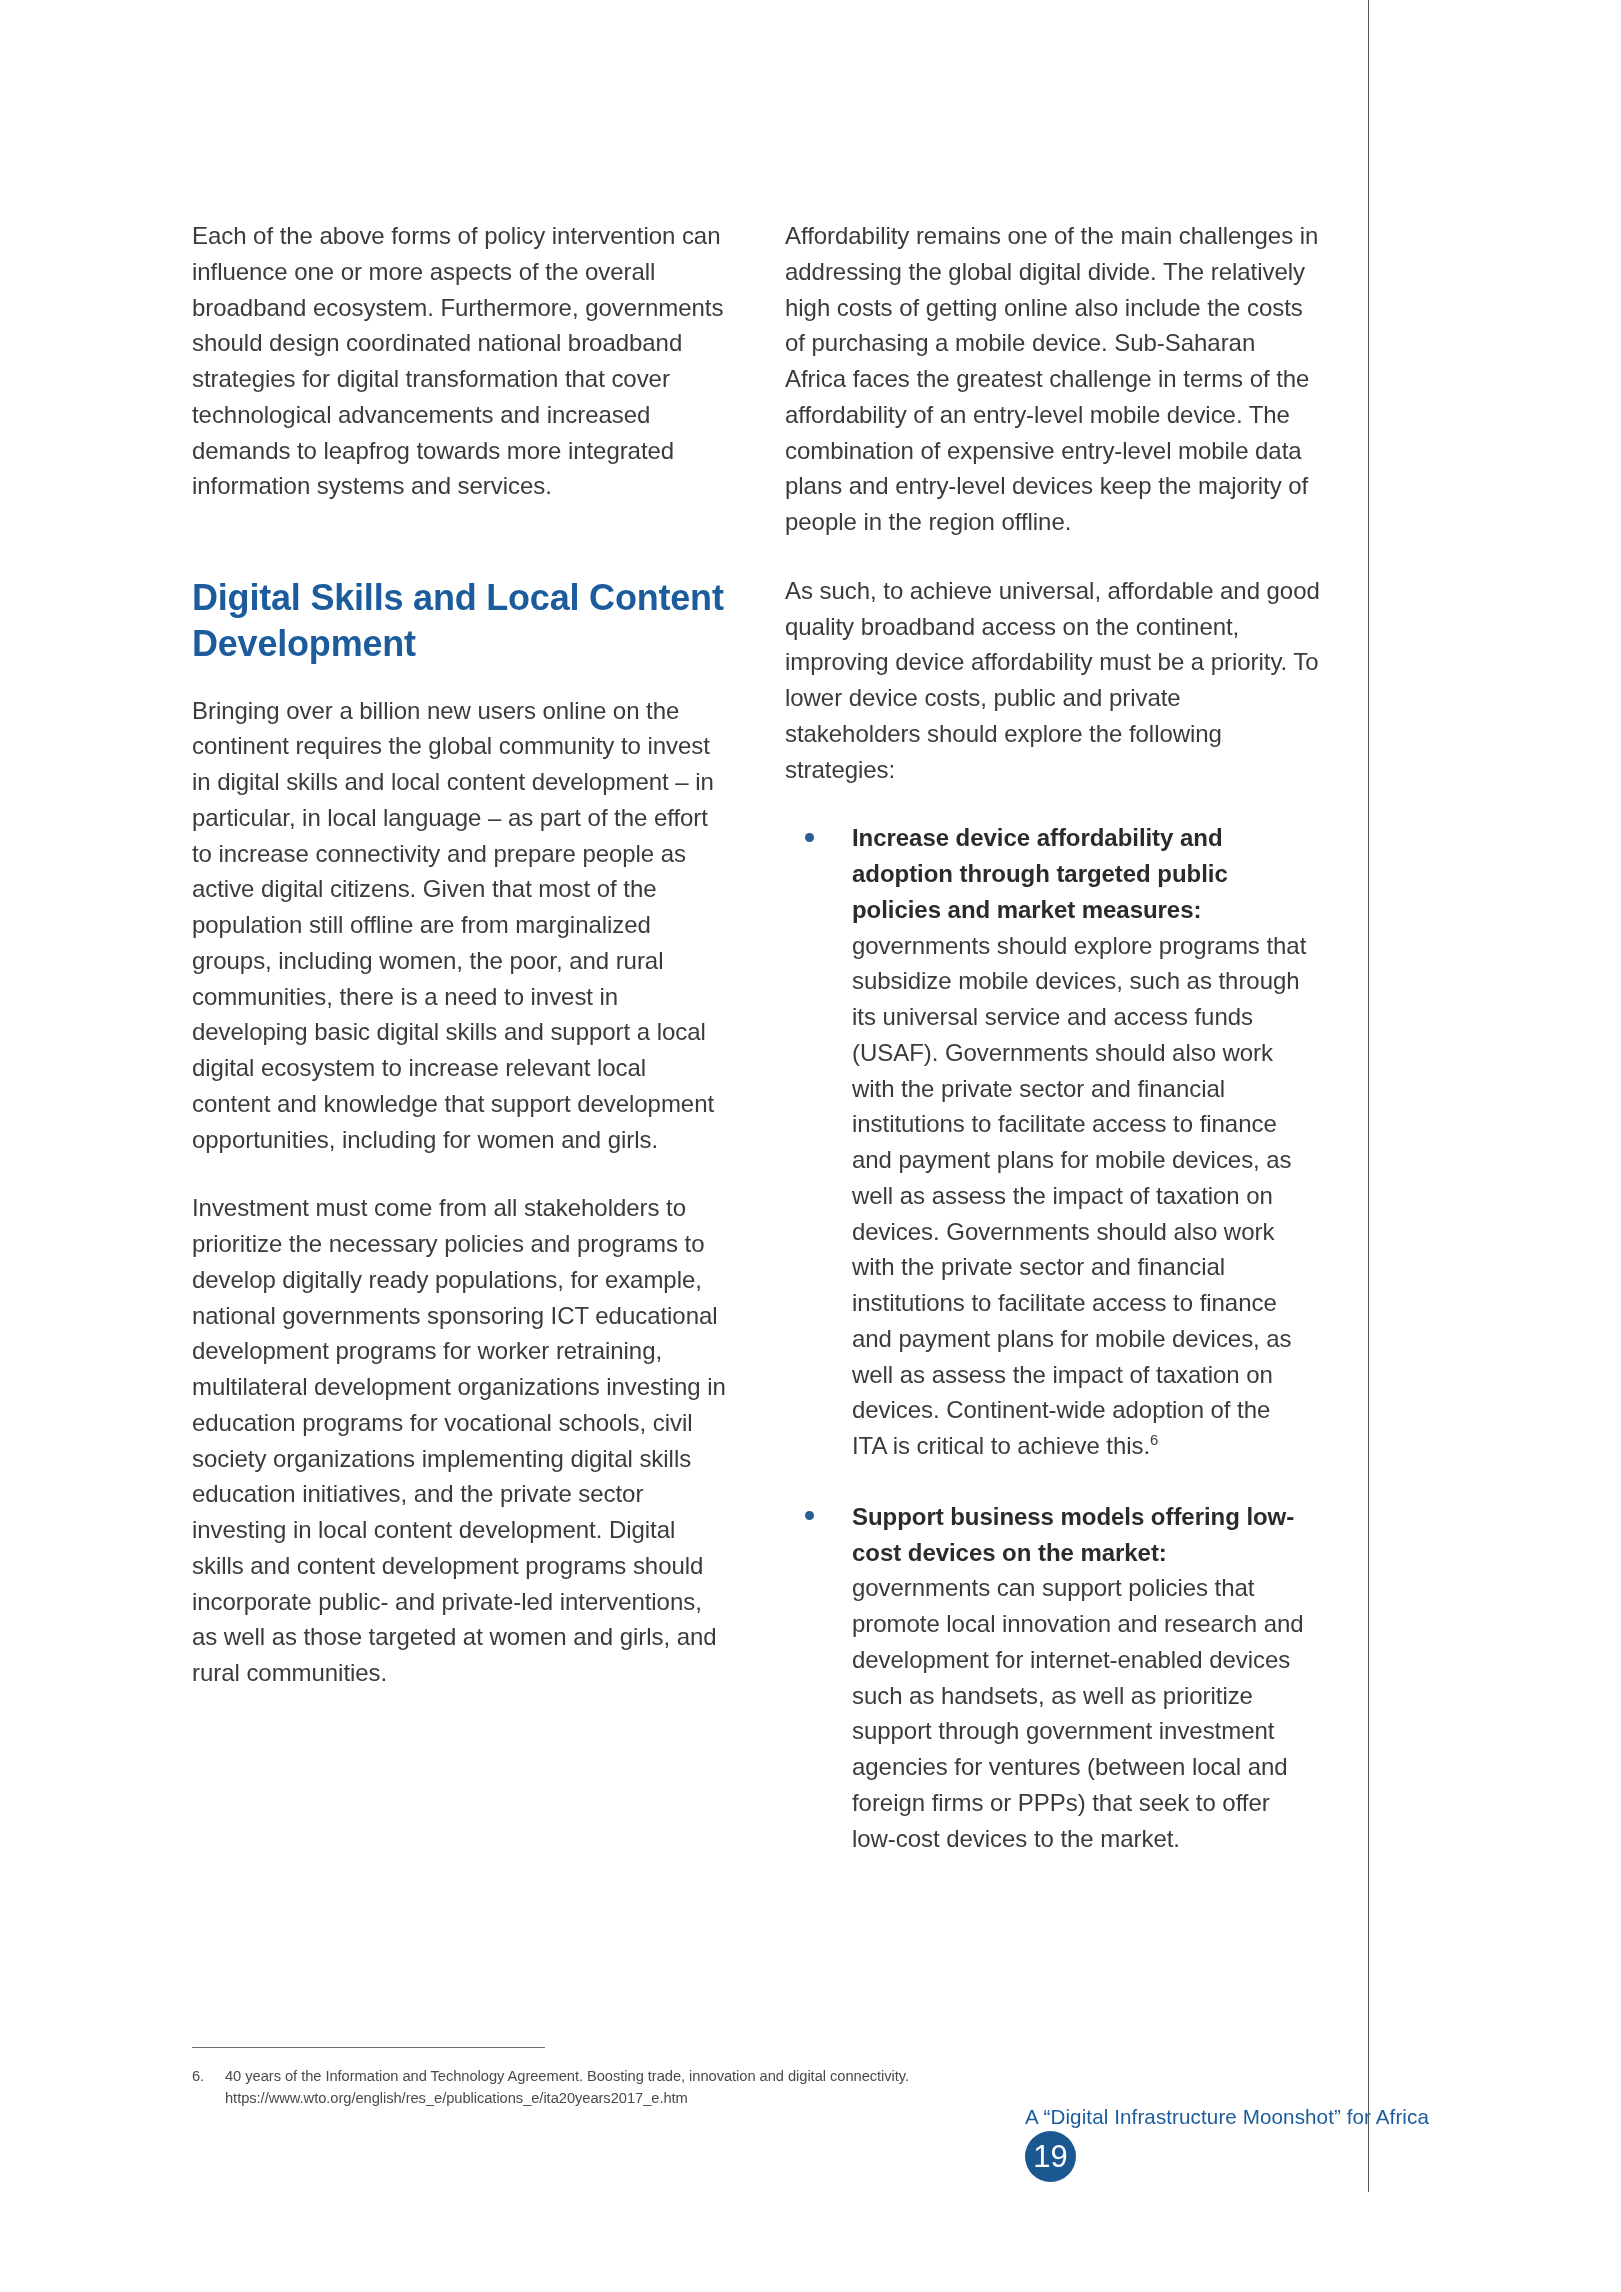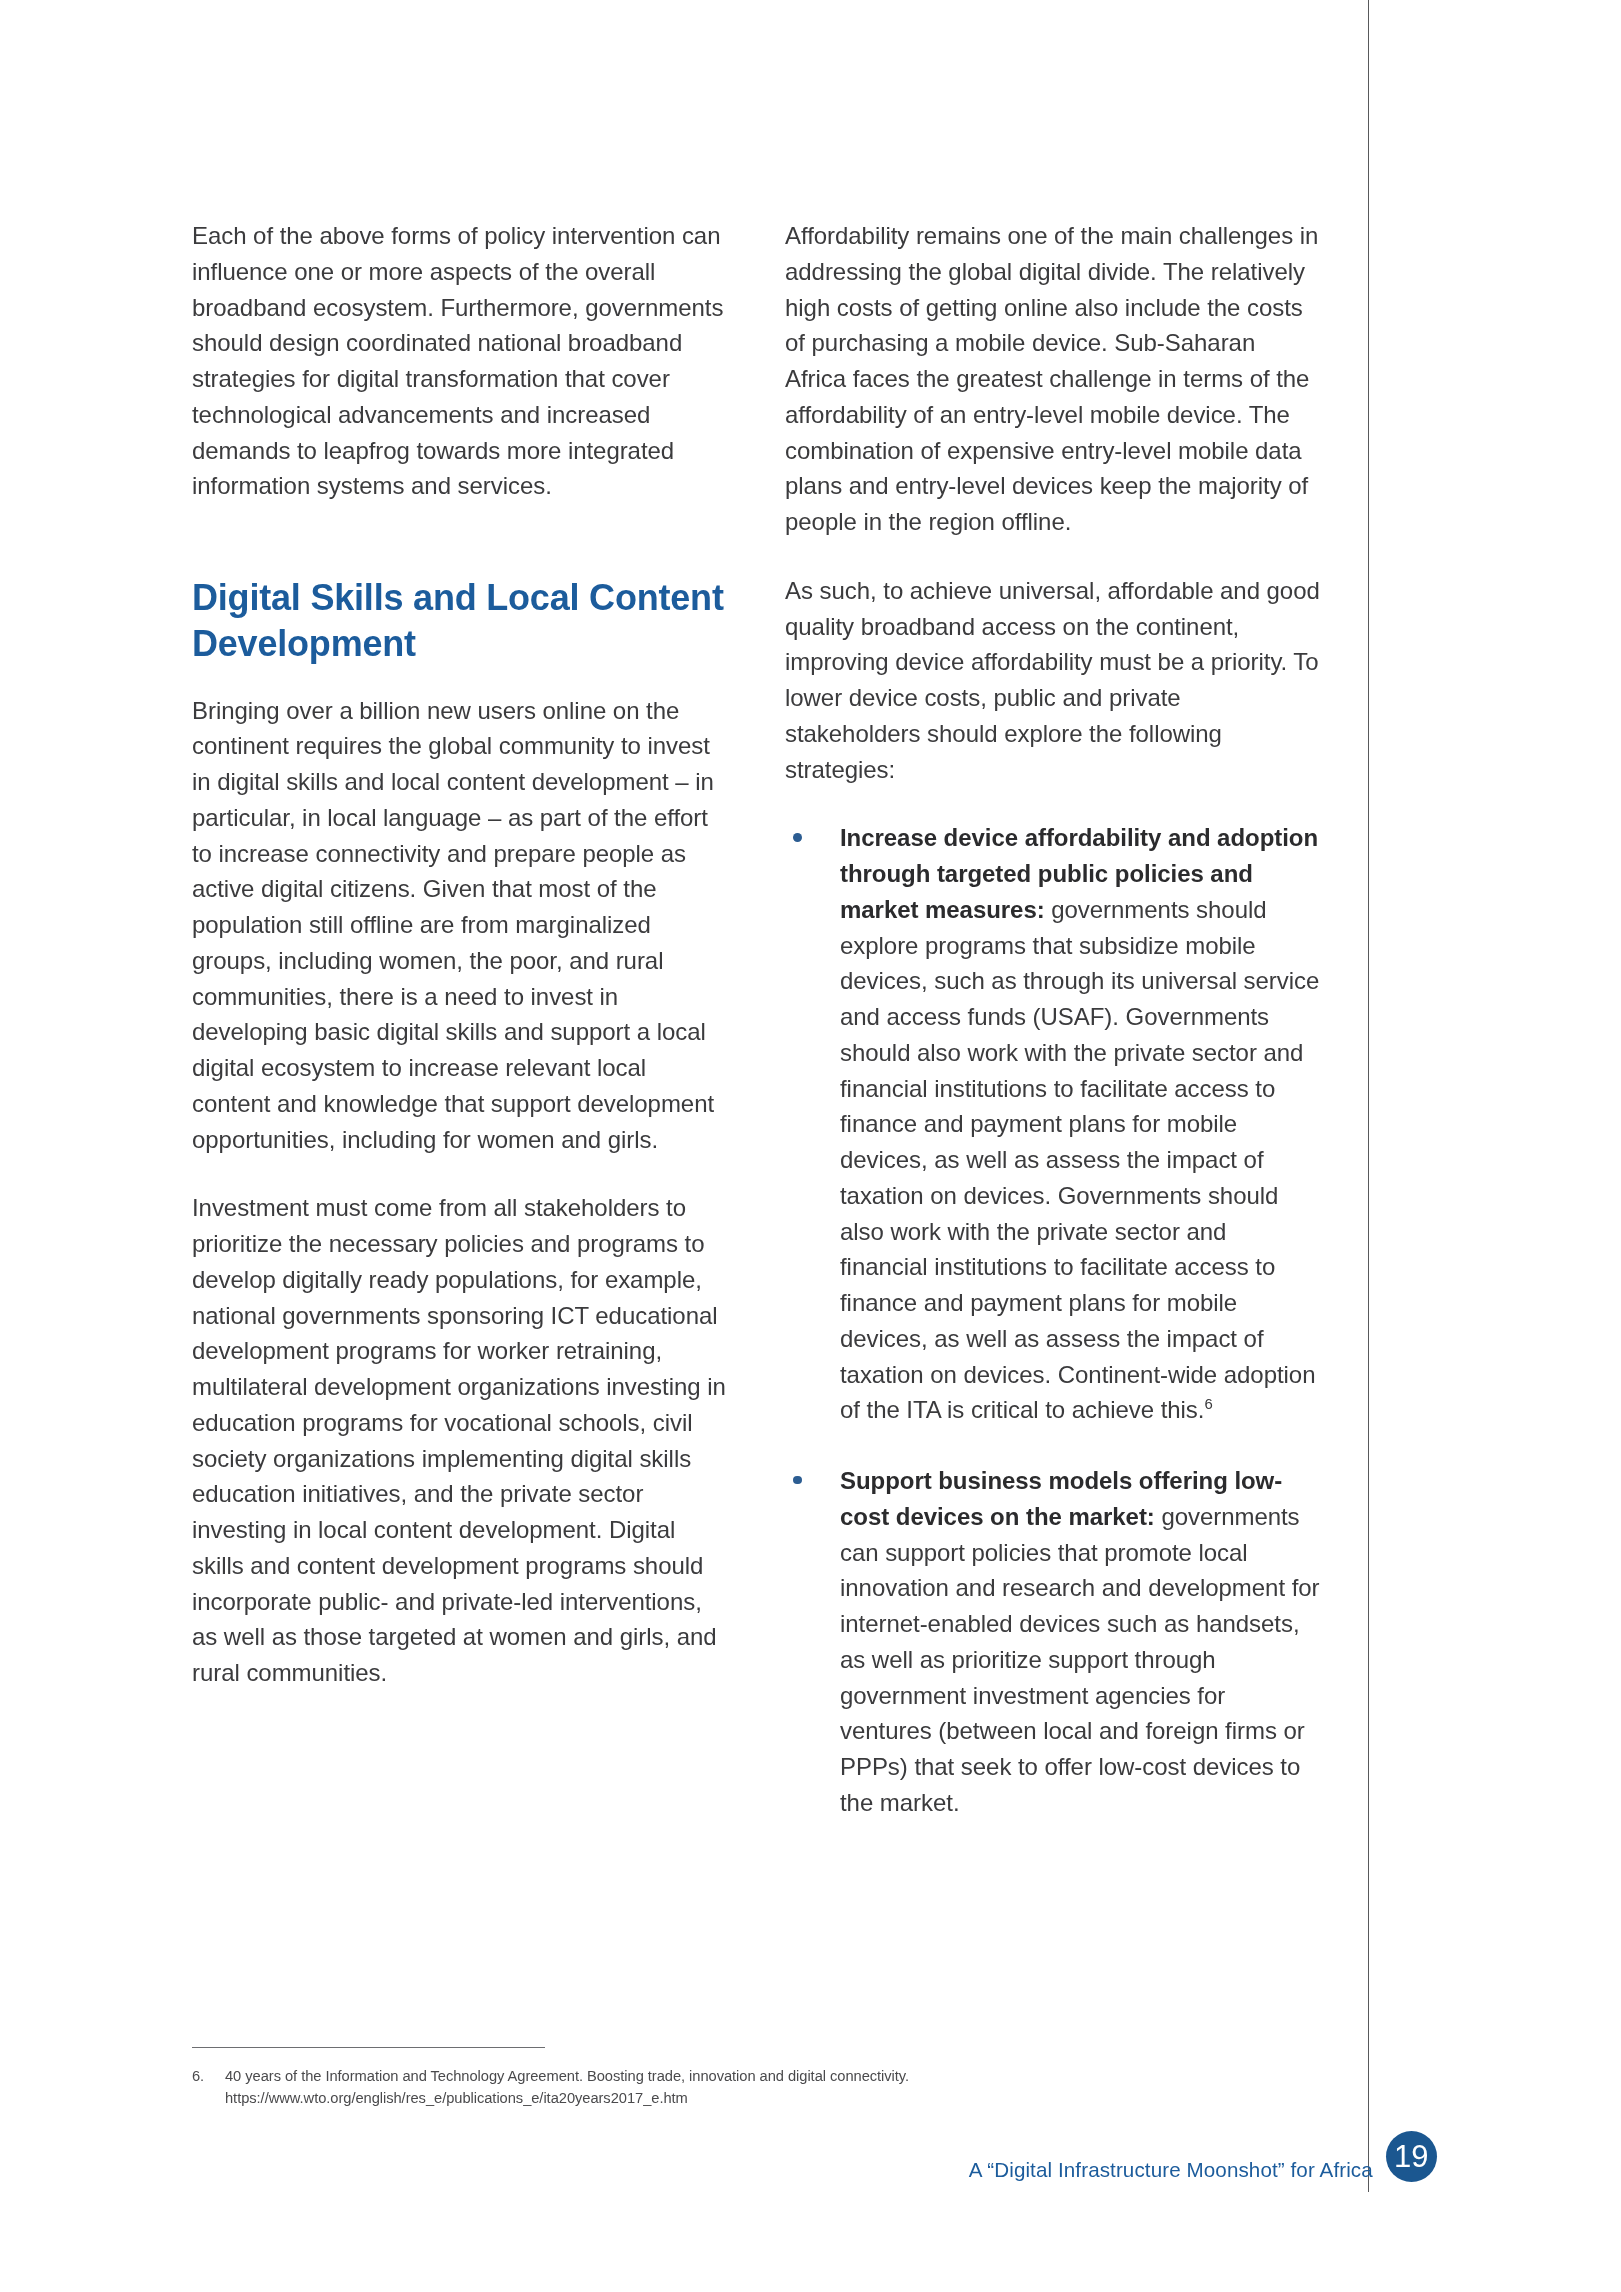--- a/index.html
+++ b/index.html
@@ -60,21 +60,21 @@
     line-height: 1.49;
     color: #3b3b3d;
     margin: 0 0 33px 0;
     font-weight: 400;
     letter-spacing: -0.05px;
   }
   p.body-text:last-child { margin-bottom: 0; }
 
   ul.bullets {
     list-style: none;
-    margin: 0;
+    margin: 12px;
     padding: 0;
   }
   ul.bullets li {
     position: relative;
     padding-left: 55px;
     margin-bottom: 35px;
     font-size: 24px;
     line-height: 1.49;
     color: #3b3b3d;
     letter-spacing: -0.05px;
@@ -127,22 +127,23 @@
     flex: 1 1 auto;
     max-width: 1108px;
   }
 
   
   .page-footer {
     position: absolute;
     right: 192px;
     bottom: 111px;
     display: flex;
-    align-items: flex-end;
-    gap: 13px;
+    align-items: flex-start;
+    gap: 2px;
+    flex-direction: column;
   }
   .footer-title {
     font-size: 20.6px;
     color: #1c5c9c;
     letter-spacing: 0.1px;
     white-space: nowrap;
   }
   .page-number {
     width: 51px;
     height: 51px;

